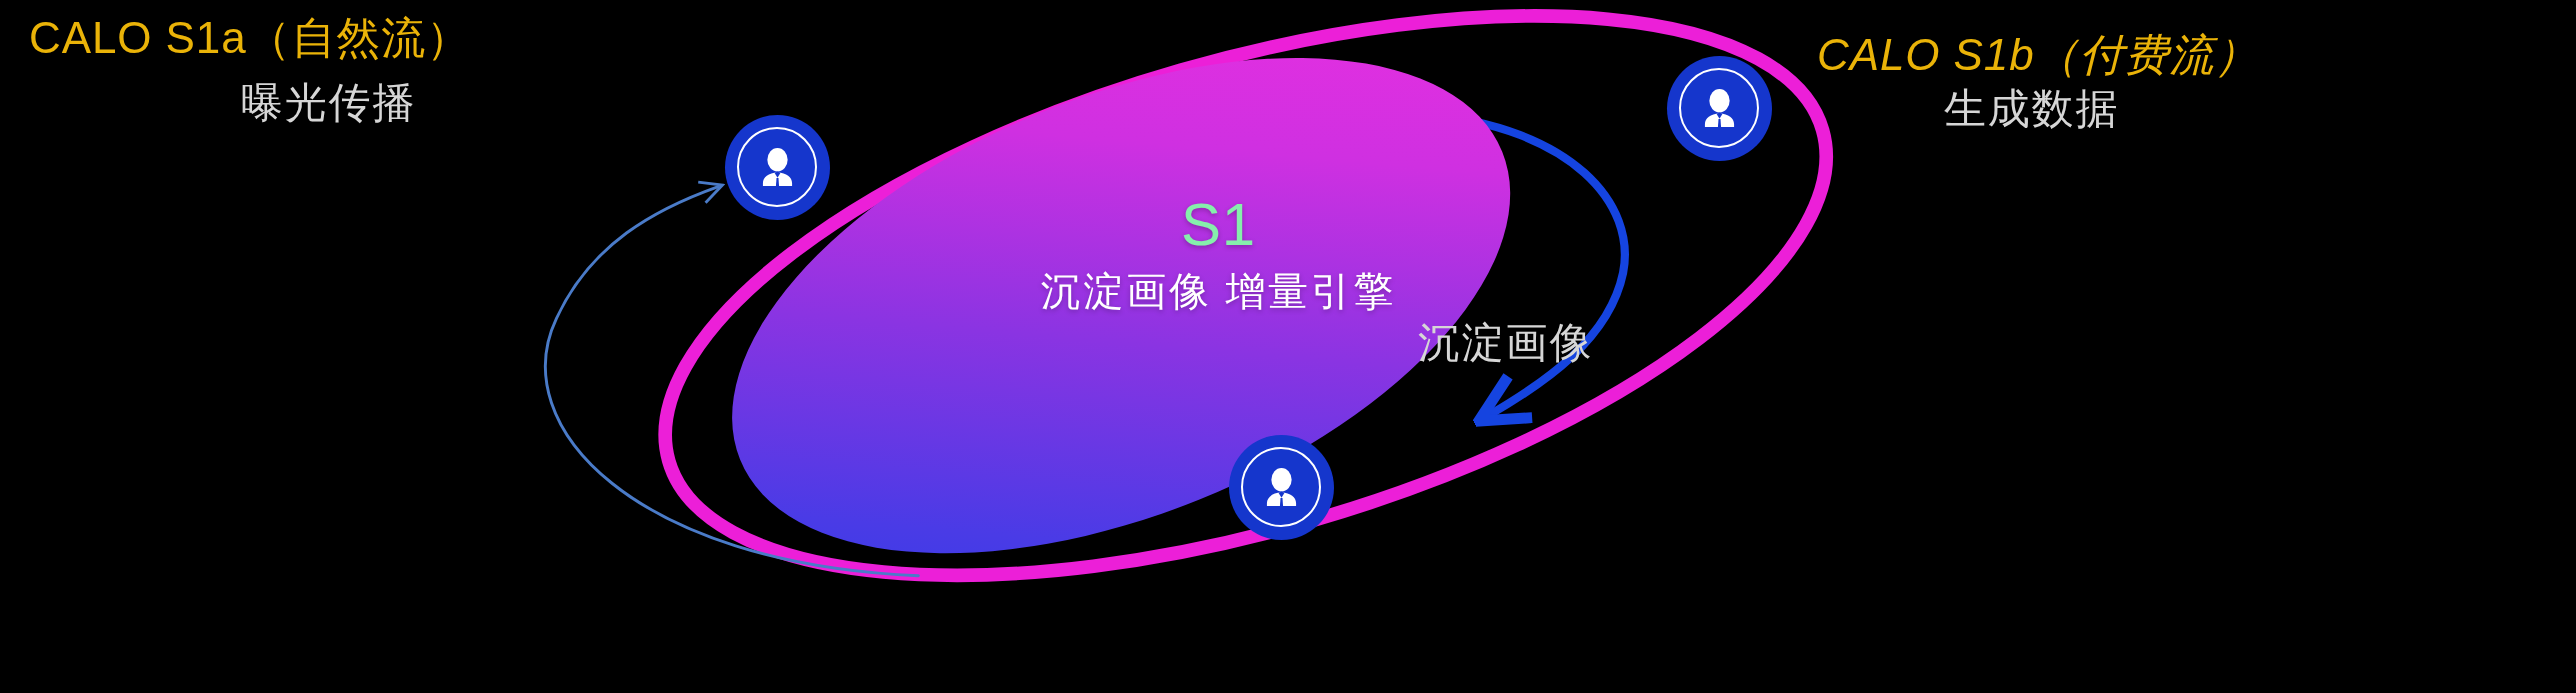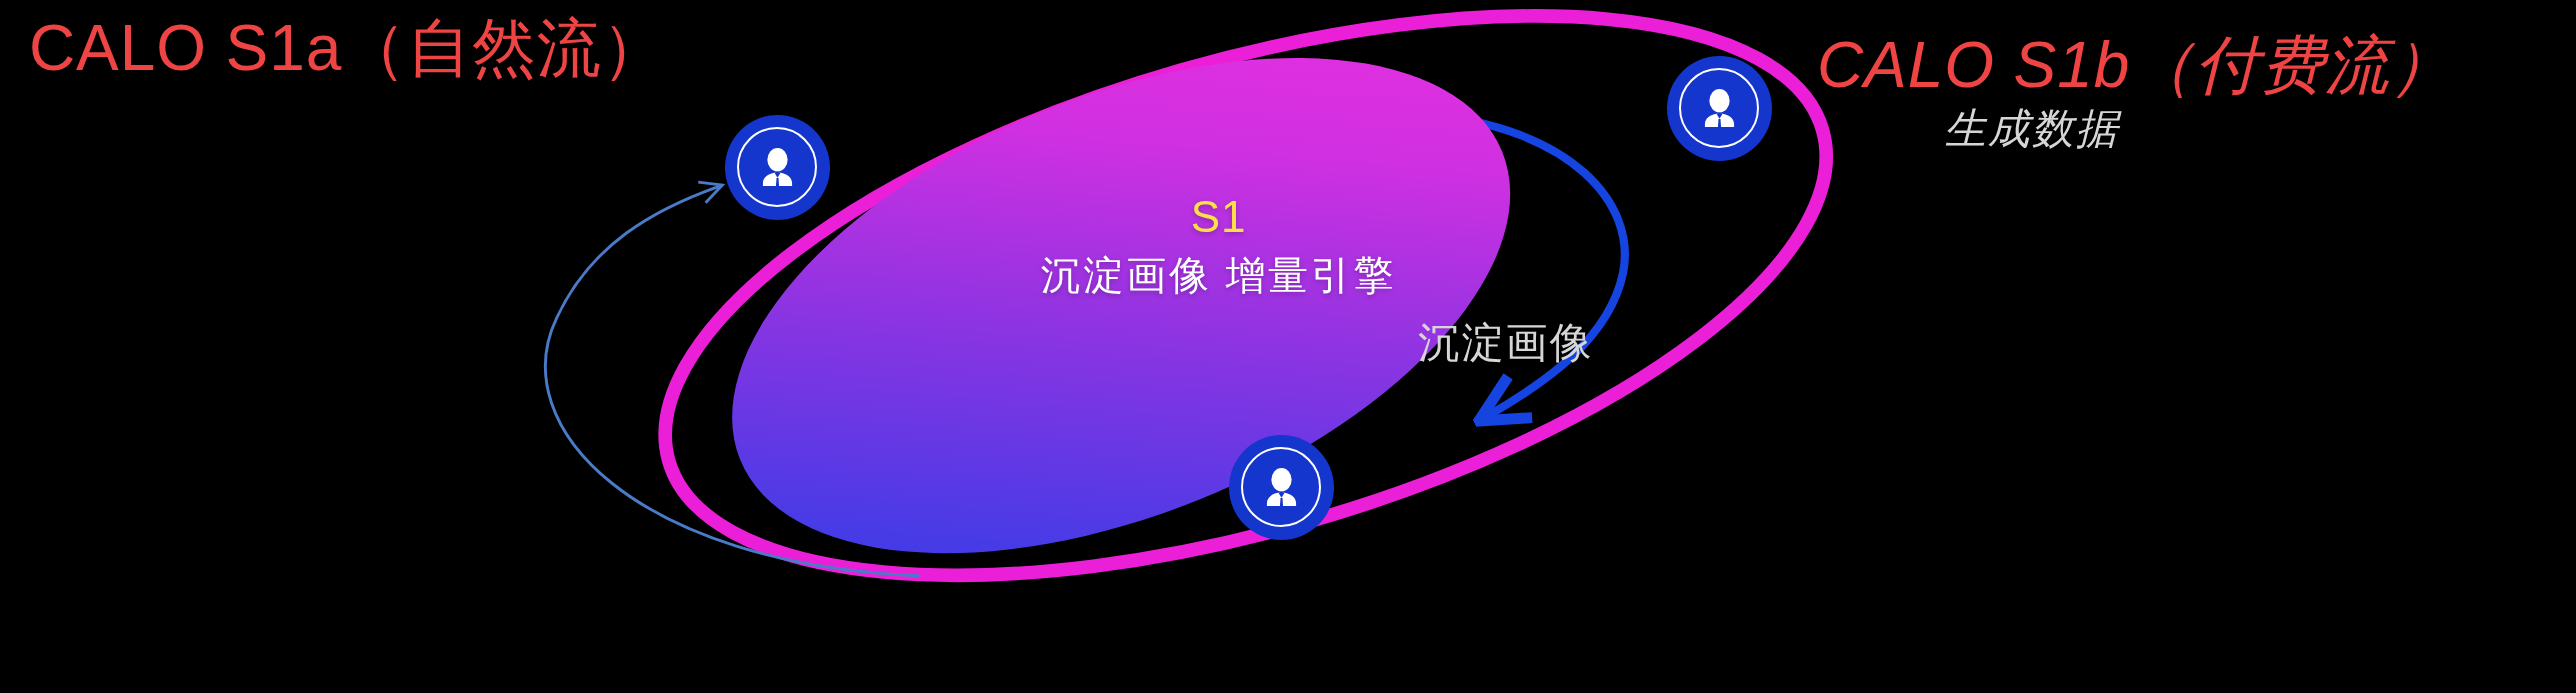--- a/index.html
+++ b/index.html
@@ -6,49 +6,49 @@
   body{
     width:2576px;height:694px;
     font-family:"Liberation Sans","DejaVu Sans",sans-serif;
     overflow:hidden;position:relative;
   }
   #stage{position:absolute;inset:0;width:2576px;height:694px;background:#000;}
   #art{position:absolute;left:0;top:0;width:2576px;height:694px;}
 
   .label{position:absolute;white-space:nowrap;line-height:1;}
   .lbl-title{
-    color:#ef4444;
-    font-size:64px;
+    color:#eab308;
+    font-size:44px;
     font-weight:400;
     letter-spacing:0.9px;
   }
   .lbl-sub{
     color:#D6D6D6;
     font-size:42px;
     font-weight:400;
     letter-spacing:1.8px;
   }
 
   
   #lab-a-title{left:29px;  top:16.4px;}
   #lab-a-sub  {left:241px; top:82px;}
   #lab-b-title{left:1817px;top:33px;font-style:italic;}
-  #lab-b-sub  {left:1944px;top:108px;font-style:italic;}
+  #lab-b-sub  {left:1944px;top:88px;}
   #lab-c-title{left:1362px;top:261px;}
   #lab-c-sub  {left:1418px;top:322px;}
 
   
   #core-text{
     position:absolute;
     left:964px; top:195px;
     width:509px; text-align:center;
     pointer-events:none;
   }
   #core-title{
-    color:#fde047;font-size:44px;line-height:1;
+    color:#86efac;font-size:60px;line-height:1;
     font-weight:400;letter-spacing:0.9px;
     text-shadow:0 1.8px 5.5px rgba(0,0,0,.25);
   }
   #core-sub{
     color:#FFFFFF;font-size:40px;line-height:1;
     margin-top:16.4px;font-weight:400;letter-spacing:2.7px;
     text-shadow:0 1.8px 5.5px rgba(0,0,0,.25);
   }
 
   
@@ -134,20 +134,21 @@
     <span class="ring"></span>
     <svg width="53" height="53" viewBox="0 0 48 48">
       <ellipse cx="24" cy="17" rx="9.2" ry="10.6" fill="#FFFFFF"></ellipse>
       <path d="M24 28.5c-8.2 0-13.2 4.6-13.2 9.6v2.6h26.4v-2.6c0-5-5-9.6-13.2-9.6z" fill="#FFFFFF"></path>
       <path d="M21.4 28.9 L24 33.2 L26.6 28.9 L24 27.6 Z" fill="#1536CC"></path>
       <path d="M23.1 33.4 h1.8 l0.5 7.3 h-2.8 z" fill="#1536CC"></path>
     </svg>
   </div>
 
   <div class="label lbl-title" id="lab-a-title">CALO S1a（自然流）</div>
+  <div class="label lbl-sub" id="lab-a-sub">曝光传播</div>
 
   <div class="label lbl-title" id="lab-b-title">CALO S1b（付费流）</div>
   <div class="label lbl-sub" id="lab-b-sub">生成数据</div>
 
   <div class="label lbl-sub" id="lab-c-sub">沉淀画像</div>
 
 </div>
 
 
 </body></html>

